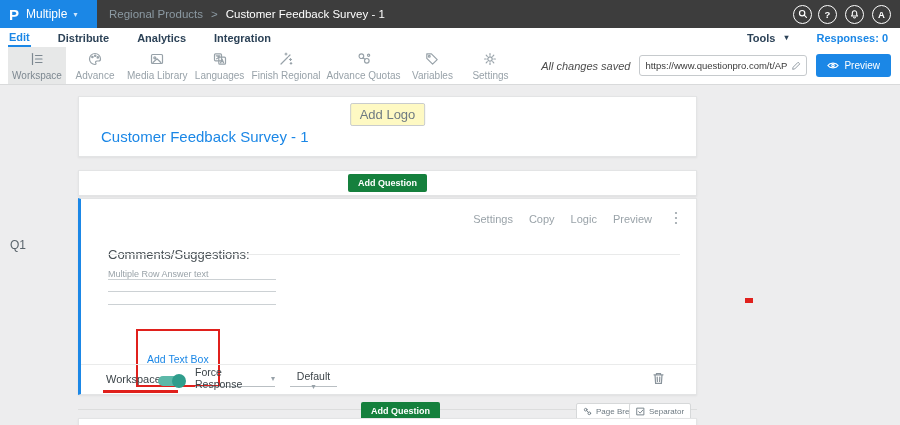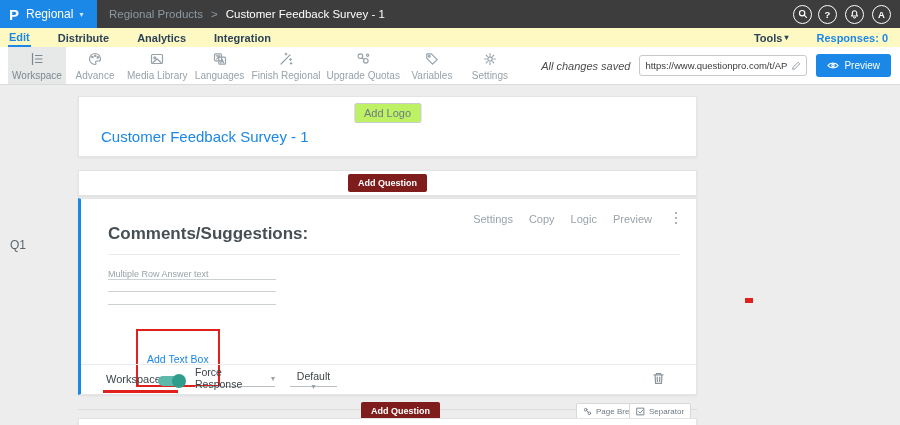--- a/index.html
+++ b/index.html
@@ -17,55 +17,55 @@
   .breadcrumb .crumb-current { color:#ffffff; }
   .topbar-right { margin-left:auto; display:flex; align-items:center; padding-right:9px; }
   .circle-btn { width:19px; height:19px; border:1.5px solid #fff; border-radius:50%; color:#fff;
     display:flex; align-items:center; justify-content:center; font-size:9.5px; font-weight:bold; cursor:pointer; flex:0 0 auto; }
   .search-btn { margin-right:6px; }
   .upgrade-btn { background:#f59e0d; color:#fff; border-radius:10px; height:19px; padding:0 12px; display:flex;
     align-items:center; font-size:9.5px; font-weight:bold; cursor:pointer; margin-right:10px; }
   .help-btn { margin-right:8px; } .bell-btn { margin-right:8px; }
 
   
-  .subnav { position:absolute; top:28px; left:0; width:900px; height:19px; background:#fef9c3; display:flex; align-items:stretch; font-size:11px; font-weight:bold; color:#2c4257; }
+  .subnav { position:absolute; top:28px; left:0; width:900px; height:19px; background:#ffffff; display:flex; align-items:stretch; font-size:11px; font-weight:bold; color:#2c4257; }
   .subnav-item { display:flex; align-items:center; padding:0 1px; margin-left:26px; cursor:pointer; }
   .subnav-item:first-child { margin-left:8px; }
   .subnav-item.active { color:#1b87e6; border-bottom:2px solid #1b87e6; }
   .subnav-right { margin-left:auto; display:flex; align-items:center; gap:28px; padding-right:12px; }
-  .tools-link { color:#2c4257; cursor:pointer; display:flex; align-items:center; gap:2px; }
+  .tools-link { color:#2c4257; cursor:pointer; display:flex; align-items:center; gap:9px; }
   .tools-link .caret { font-size:8px; }
   .responses-link { color:#1b87e6; cursor:pointer; }
 
   
   .toolbar { position:absolute; top:47px; left:0; width:900px; height:38px; background:#fff; border-bottom:1px solid #d9dadb; display:flex; align-items:stretch; padding-left:8px; }
   .tool { min-width:58px; padding:0 3px; display:flex; flex-direction:column; align-items:center; justify-content:center; gap:3px; color:#98a2a9; font-size:10px; cursor:pointer; }
   .tool.selected { background:#e7e8e8; color:#7d8891; }
   .tool svg { stroke:currentColor; fill:none; stroke-width:1.2; stroke-linecap:round; stroke-linejoin:round; }
   .toolbar-right { margin-left:auto; display:flex; align-items:center; gap:9px; padding-right:9px; }
   .saved-status { font-style:italic; font-size:11px; color:#4c4c4c; }
   .url-box { width:168px; height:21px; border:1px solid #c6cacd; border-radius:3px; background:#fff; display:flex; align-items:center; padding:0 5px; gap:4px; }
   .url-text { font-size:9.5px; color:#3a3a3a; white-space:nowrap; overflow:hidden; flex:1; }
   .pencil { color:#8a949c; flex:0 0 auto; cursor:pointer; }
   .preview-btn { background:#1b87e6; color:#fff; border-radius:3px; height:23px; padding:0 11px; display:flex; align-items:center; gap:5px; font-size:10px; cursor:pointer; }
 
   
   .card { position:absolute; background:#fff; border:1px solid #e3e4e5; box-shadow:0 1px 2px rgba(0,0,0,0.06); }
   .survey-card { left:78px; top:96px; width:619px; height:61px; }
-  .add-logo-btn { position:absolute; left:50%; transform:translateX(-50%); top:6px; border:1px solid #c9cccd; background:#bef264; color:#6e7a82; font-size:11px; padding:3px 9px; border-radius:2px; cursor:pointer; white-space:nowrap; }
+  .add-logo-btn { position:absolute; left:50%; transform:translateX(-50%); top:6px; border:1px solid #c9cccd; background:#fef9c3; color:#6e7a82; font-size:13px; padding:3px 9px; border-radius:2px; cursor:pointer; white-space:nowrap; }
   .survey-title { position:absolute; left:22px; top:31px; color:#1b87e6; font-size:15px; cursor:text; }
 
   .addq-strip { left:78px; top:170px; width:619px; height:26px; display:flex; align-items:center; justify-content:center; }
-  .btn-primary { background:#7f1d1d; color:#fff; font-size:9px; font-weight:bold; padding:4px 10px; border-radius:2px; cursor:pointer; white-space:nowrap; }
+  .btn-primary { background:#15803d; color:#fff; font-size:9px; font-weight:bold; padding:4px 10px; border-radius:2px; cursor:pointer; white-space:nowrap; }
 
   .q-card { left:78px; top:198px; width:619px; height:197px; border-left:3px solid #1b87e6; }
   .q-actions { position:absolute; top:14px; right:44px; display:flex; gap:16px; color:#9aa3a9; font-size:11px; }
   .q-action { cursor:pointer; }
   .more-dots { position:absolute; top:12px; right:18px; cursor:pointer; color:#9aa3a9; }
-  .q-title { position:absolute; left:27px; top:25px; font-size:17px; font-weight:bold; color:#474f54; cursor:text; }
+  .q-title { position:absolute; left:27px; top:48px; font-size:13px; font-weight:normal; color:#474f54; cursor:text; }
   .q-title-line { position:absolute; left:27px; right:16px; top:55px; border-bottom:1px solid #e9eaea; }
   .answer-rows { position:absolute; left:27px; top:68px; width:168px; }
   .answer-row { height:12.5px; border-bottom:1px solid #ccd1d4; font-size:9px; color:#9aa3a9; display:flex; align-items:flex-end; cursor:text; }
   .add-textbox-wrap { position:absolute; left:42px; top:130px; border:2px solid #e0201c; padding:18px 9px;margin-left:13px; }
   .add-textbox-link { color:#1b87e6; font-size:10.5px; cursor:pointer; white-space:nowrap; }
   .v-divider { position:absolute; left:0; right:0; top:165px; border-top:1px solid #eaebeb; }
   .validation-label { position:absolute; left:25px; top:174px; font-size:11px; color:#3c4449; }
   .red-underline { position:absolute; left:22px; top:191px; width:75px; height:3px; background:#e0201c; }
   .toggle { position:absolute; left:77px; top:177px; width:26px; height:10px; background:#5cb8a8; border-radius:5px; cursor:pointer; }
   .toggle-knob { position:absolute; right:-2px; top:-2px; width:14px; height:14px; border-radius:50%; background:#2f9d8c; }
@@ -91,21 +91,21 @@
   svg.white-icon { stroke:#fff; fill:none; stroke-width:1.4; stroke-linecap:round; stroke-linejoin:round; }
 </style>
 </head>
 <body>
 
 <div class="screen">
 
   <div class="topbar">
     <div class="logo-block">
       <span class="logo-p">P</span>
-      <span class="logo-name">Regional</span>
+      <span class="logo-name">Multiple</span>
       <span class="logo-caret">▾</span>
     </div>
     <div class="breadcrumb">
       <span class="crumb-parent">Regional Products</span>
       <span class="crumb-sep">&gt;</span>
       <span class="crumb-current">Customer Feedback Survey - 1</span>
     </div>
     <div class="topbar-right">
       <span class="circle-btn search-btn">
         <svg class="white-icon" width="12" height="12" viewBox="0 0 14 14">
@@ -186,21 +186,21 @@
         </svg>
       <span>Finish Regional</span>
     </div>
     <div class="tool">
       <svg width="16" height="16" viewBox="0 0 16 16">
           <circle cx="5.4" cy="5.2" r="2.3"></circle>
           <circle cx="10.8" cy="9.8" r="2.3"></circle>
           <line x1="7.2" y1="6.9" x2="9" y2="8.2"></line>
           <circle cx="12.6" cy="4.2" r="1.1"></circle>
         </svg>
-      <span>Upgrade Quotas</span>
+      <span>Advance Quotas</span>
     </div>
     <div class="tool">
       <svg width="16" height="16" viewBox="0 0 16 16">
           <path d="M2.8 2.8 h4.6 l5.8 5.8 -4.6 4.6 -5.8 -5.8 Z"></path>
           <circle cx="5.3" cy="5.3" r="0.9"></circle>
         </svg>
       <span>Variables</span>
     </div>
     <div class="tool">
       <svg width="16" height="16" viewBox="0 0 16 16">

